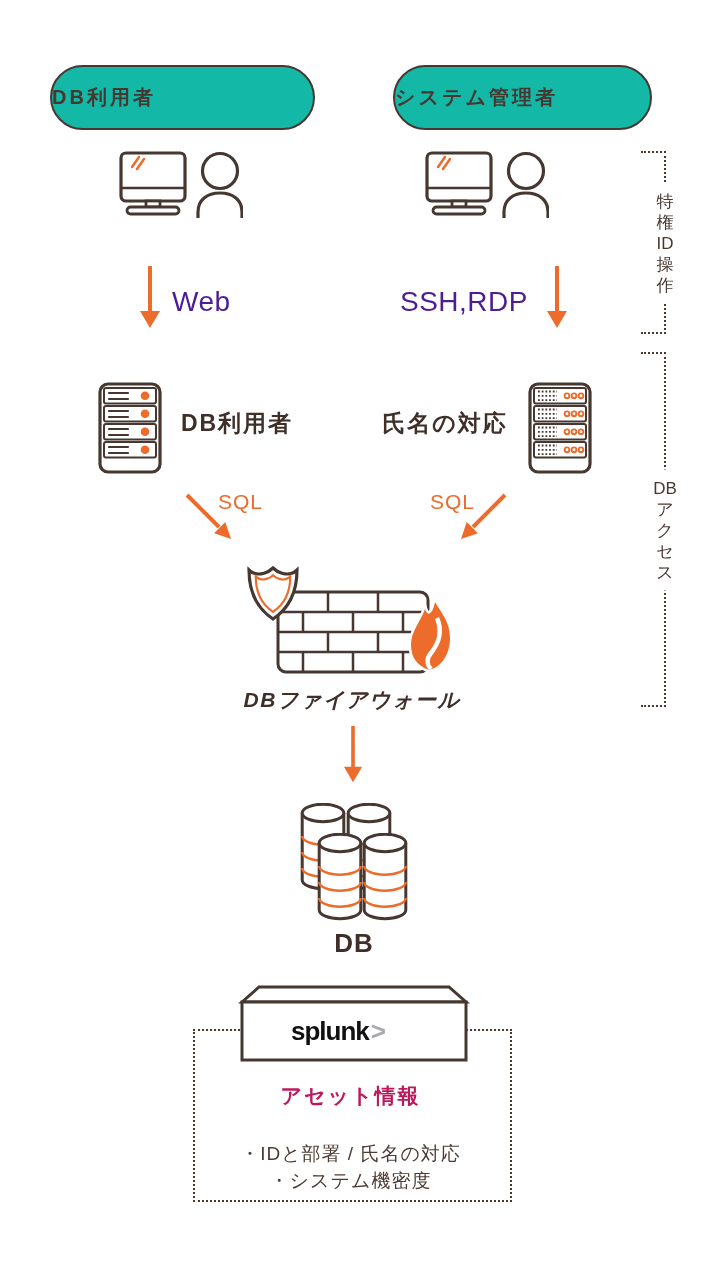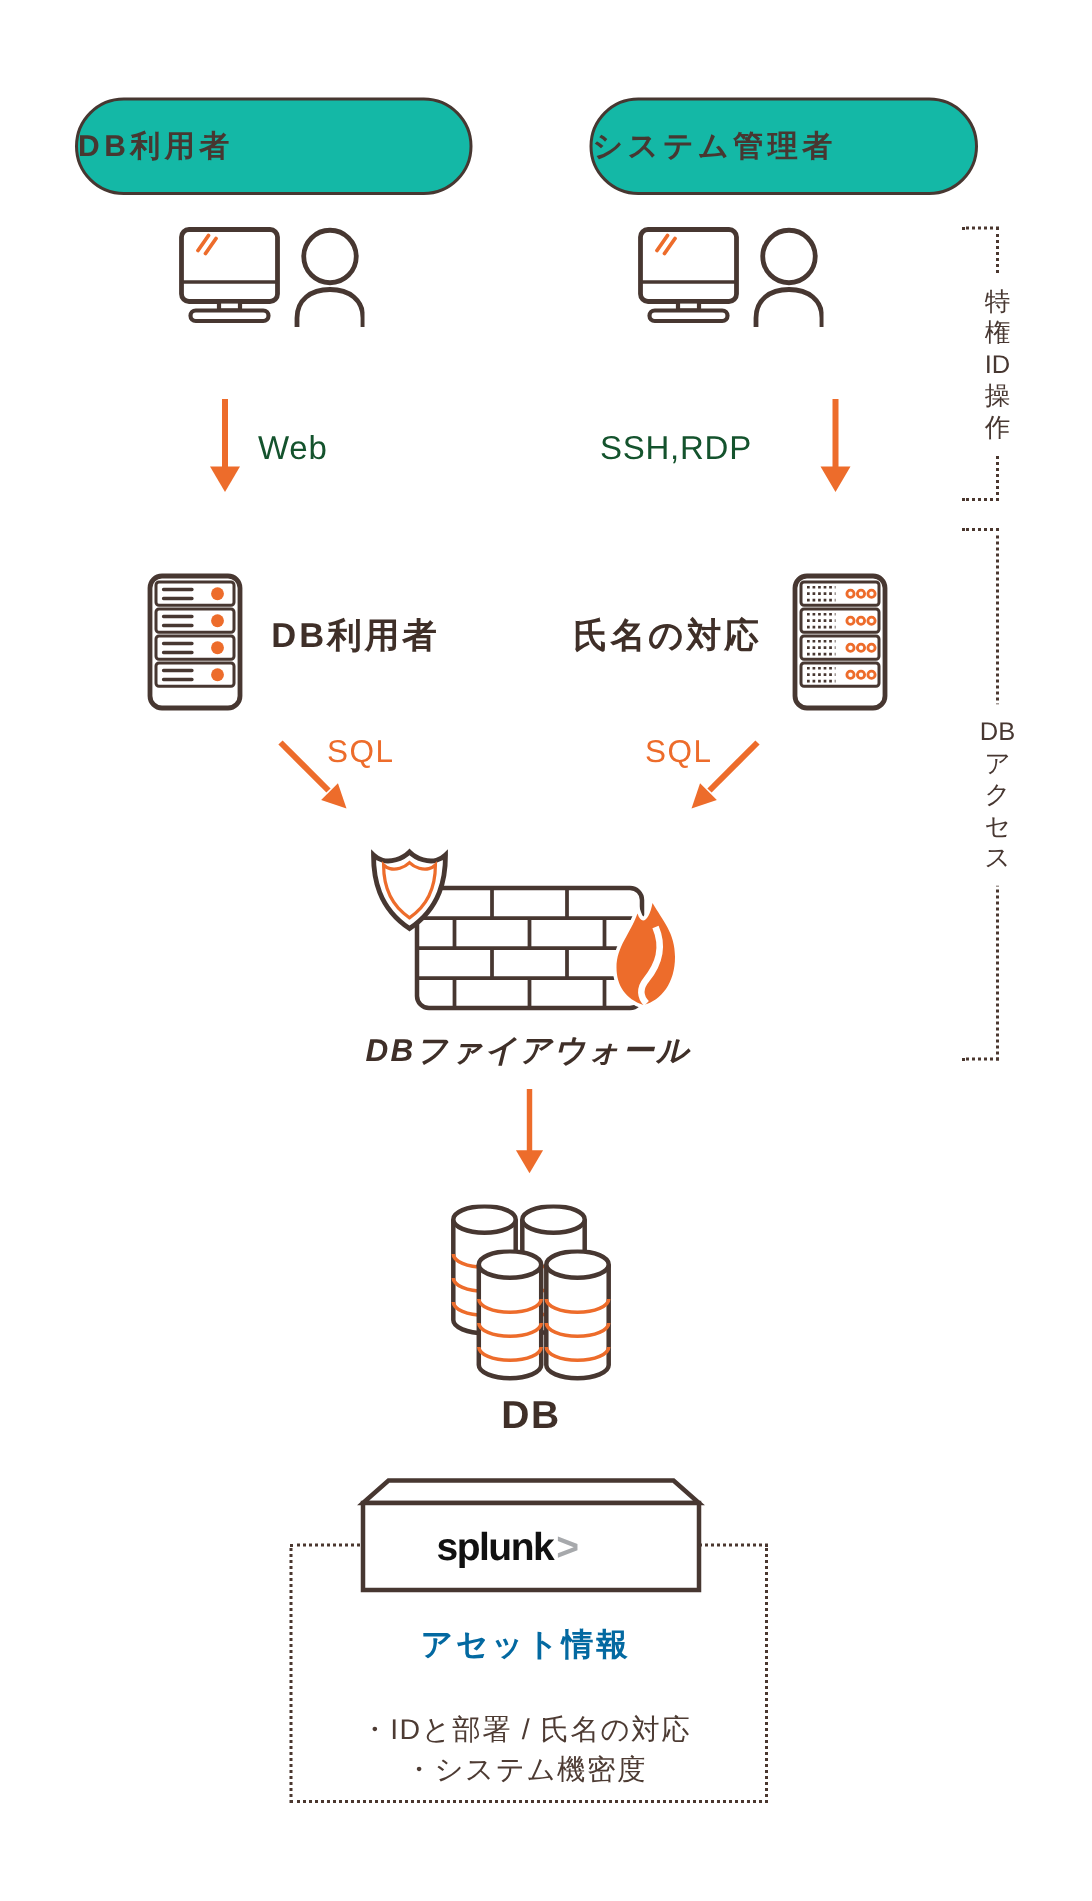--- a/index.html
+++ b/index.html
@@ -6,39 +6,39 @@
   #stage{
     position:relative;width:728px;height:1267px;background:#ffffff;
     font-family:"Liberation Sans","DejaVu Sans",sans-serif;color:#473731;overflow:hidden;
   }
   .abs{position:absolute;}
   .pill{
     border:2px solid #473731;border-radius:34px;background:#14b8a6;
     display:flex;align-items:center;justify-content:flex-start;
     font-weight:bold;font-size:20px;letter-spacing:3px;color:#473731;
   }
-  .orange-label{color:#14532d;font-size:22px;letter-spacing:.5px;}
+  .orange-label{color:#4c1d95;font-size:28px;letter-spacing:.5px;}
   .sql-label{color:#ed6c2b;font-size:21px;letter-spacing:1px;}
   .server-label{font-weight:bold;font-size:23px;letter-spacing:2px;color:#3f2f28;text-align:center;}
   .fw-label{font-weight:bold;font-size:21px;letter-spacing:1.5px;text-align:center;color:#3f2f28;}
   .db-label{font-weight:bold;font-size:26px;letter-spacing:1px;text-align:center;color:#3f2f28;}
   .bracket{
     border-top:2px dotted #4a372f;border-right:2px dotted #4a372f;border-bottom:2px dotted #4a372f;
   }
   .bracket-label{
     position:absolute;right:-1px;top:50%;transform:translate(50%,-50%);
     background:#fff;padding:8px 1px;display:flex;flex-direction:column;align-items:center;
     font-size:17px;line-height:21px;color:#473731;white-space:nowrap;z-index:2;
   }
   .bracket-label span{display:block;text-align:center;}
   .dotted-box{border:2px dotted #4a372f;background:transparent;z-index:0;}
   .splunk-wrap{display:flex;align-items:center;justify-content:center;z-index:2;
     font-weight:bold;font-size:26px;letter-spacing:-1px;color:#111111;}
   .splunk-wrap .gt{color:#a7a9ac;margin-left:2px;font-weight:bold;}
-  .asset-title{font-weight:bold;font-size:21px;letter-spacing:2px;text-align:center;color:#0369a1;z-index:2;}
+  .asset-title{font-weight:bold;font-size:21px;letter-spacing:2px;text-align:center;color:#be185d;z-index:2;}
   .asset-items{font-size:19px;line-height:27px;text-align:center;color:#4d3b33;letter-spacing:1px;z-index:2;}
   svg{display:block;}
   .z1{z-index:1;}
 </style>
 </head>
 <body>
 
 <div id="stage">
 
   <div class="pill abs" style="left:50px;top:65px;width:261px;height:61px;">

